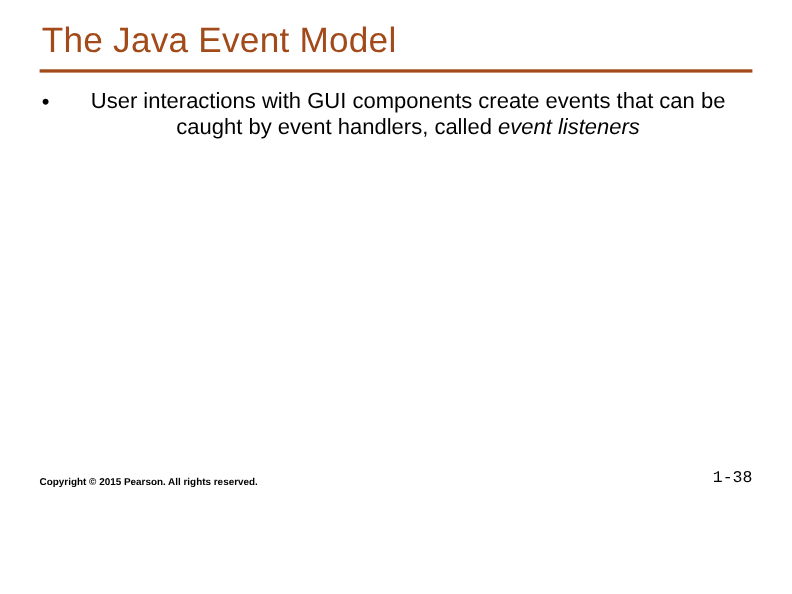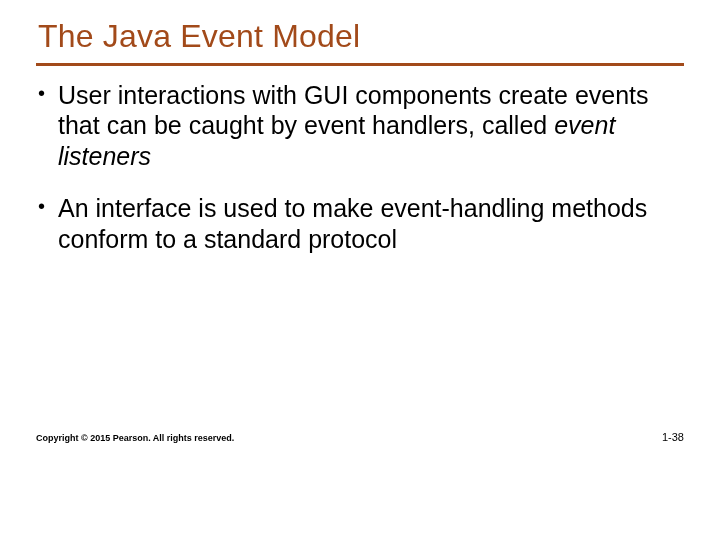--- a/index.html
+++ b/index.html
@@ -35,23 +35,24 @@
   ul.bullets {
     list-style: none;
     margin: 0;
     padding: 0;
   }
   ul.bullets > li {
     position: relative;
     padding-left: 22px;
     margin-bottom: 22px;
     font-family: Verdana, Geneva, sans-serif;
-    font-size: 25px;
+    font-size: 20px;
     line-height: 1.22;
     color: #000;
+    text-align: center;
   }
   ul.bullets > li::before {
     content: "•";
     position: absolute;
     left: 2px;
     top: 0;
     font-size: 20px;
     line-height: 1.35;
     color: #000;
   }
@@ -64,34 +65,31 @@
     bottom: 16px;
     font-family: Arial, Helvetica, sans-serif;
     font-size: 9px;
     color: #000;
     font-weight: bold;
   }
   .pagenum {
     position: absolute;
     right: 36px;
     bottom: 16px;
-    font-family: Liberation Sans, sans-serif;
-    font-size: 11px;
+    font-family: Liberation Mono, monospace;
+    font-size: 15px;
     color: #000;
   }
 </style>
 </head>
 <body>
 
 <div class="slide">
   <h1 class="title">The Java Event Model</h1>
   <hr class="rule">
   <ul class="bullets">
     <li>
       <span>User interactions with GUI components create events that can be caught by event handlers, called </span><span class="em-term">event listeners</span><span></span>
     </li>
-    <li>
-      <span>An interface is used to make event-handling methods conform to a standard protocol</span><span class="em-term"></span><span></span>
-    </li>
   </ul>
   <div class="footer">Copyright © 2015 Pearson. All rights reserved.</div>
   <div class="pagenum">1-38</div>
 </div>
 
 </body></html>

